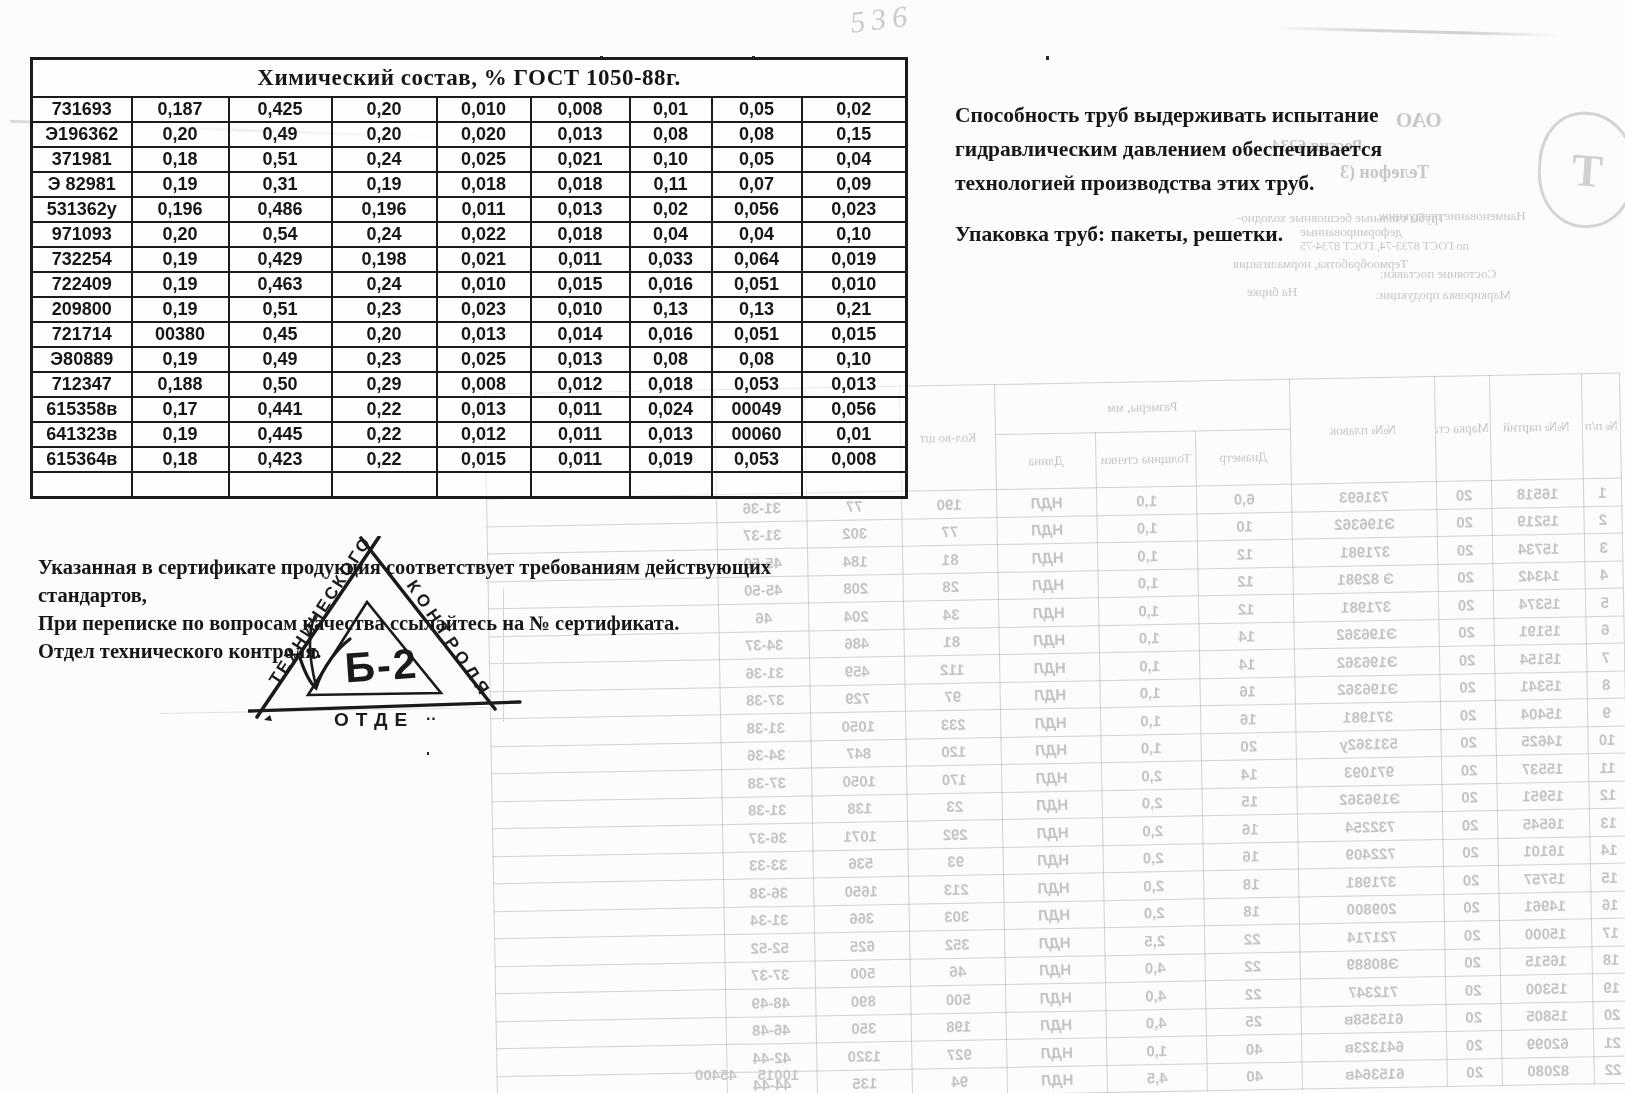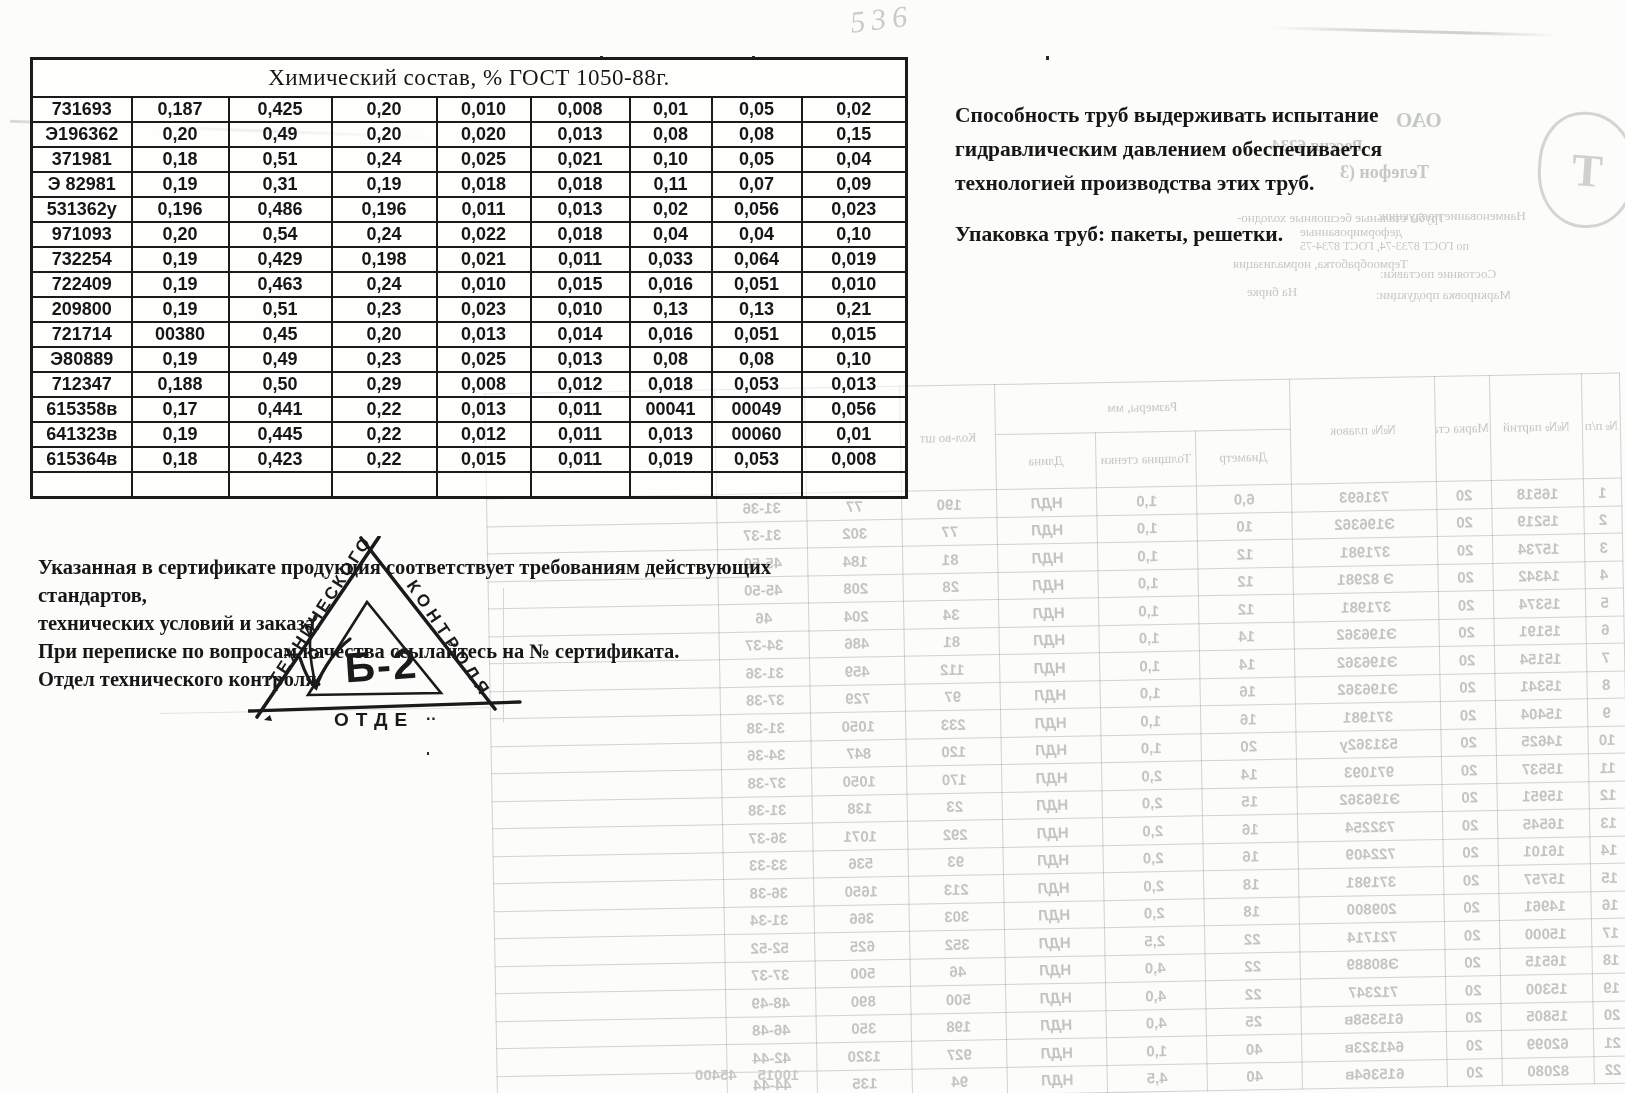--- a/index.html
+++ b/index.html
@@ -11,21 +11,21 @@
   }
   
   .chem-wrap{position:absolute;left:30px;top:57px;z-index:3;}
   table.chem{
     border-collapse:collapse;table-layout:fixed;width:877px;
     background:rgba(255,255,255,.55);
   }
   table.chem,table.chem th,table.chem td{border:2.4px solid #1b1b1b;}
   table.chem{border-width:3.2px;}
   .chem .title-cell{
-    font-family:"Liberation Serif",serif;font-weight:normal;font-size:23px;
+    font-family:"Liberation Serif",serif;font-weight:bold;font-size:23px;
     text-align:center;height:36px;letter-spacing:.5px;
   }
   .chem th{
     font-family:"Liberation Serif",serif;font-weight:bold;font-size:19px;
     height:38px;padding:0 2px;
   }
   .chem td{
     font-family:"Liberation Sans",sans-serif;font-weight:bold;font-size:18px;
     text-align:center;height:23px;padding:0 2px;white-space:nowrap;overflow:hidden;
   }
@@ -586,21 +586,21 @@
           <td>0,053</td>
           <td>0,013</td>
         </tr>
         <tr>
           <td>615358в</td>
           <td>0,17</td>
           <td>0,441</td>
           <td>0,22</td>
           <td>0,013</td>
           <td>0,011</td>
-          <td>00041</td>
+          <td>0,024</td>
           <td>00049</td>
           <td>0,056</td>
         </tr>
         <tr>
           <td>641323в</td>
           <td>0,19</td>
           <td>0,445</td>
           <td>0,22</td>
           <td>0,012</td>
           <td>0,011</td>
@@ -634,21 +634,20 @@
   </table>
 </div>
 
 <div class="right-text">
   <div class="p1">Способность  труб выдерживать испытание гидравлическим  давлением обеспечивается технологией производства этих труб.</div>
   <div class="p2">Упаковка труб: пакеты, решетки.</div>
 </div>
 
 <div class="footer-text">
   <div>Указанная в сертификате продукция соответствует требованиям действующих стандартов,</div>
-  <div>технических условий и заказа.</div>
   <div>При переписке по вопросам качества ссылайтесь на № сертификата.</div>
   <div>Отдел технического контроля.</div>
 </div>
 
 <div class="stamp">
   <svg width="285" height="200" viewBox="0 0 285 200">
     <g fill="none" stroke="#1a1a1a" stroke-linecap="round">
 
       <line x1="131" y1="1" x2="9" y2="181" stroke-width="3.6"></line>
       <line x1="113" y1="2" x2="247" y2="173" stroke-width="3.6"></line>

